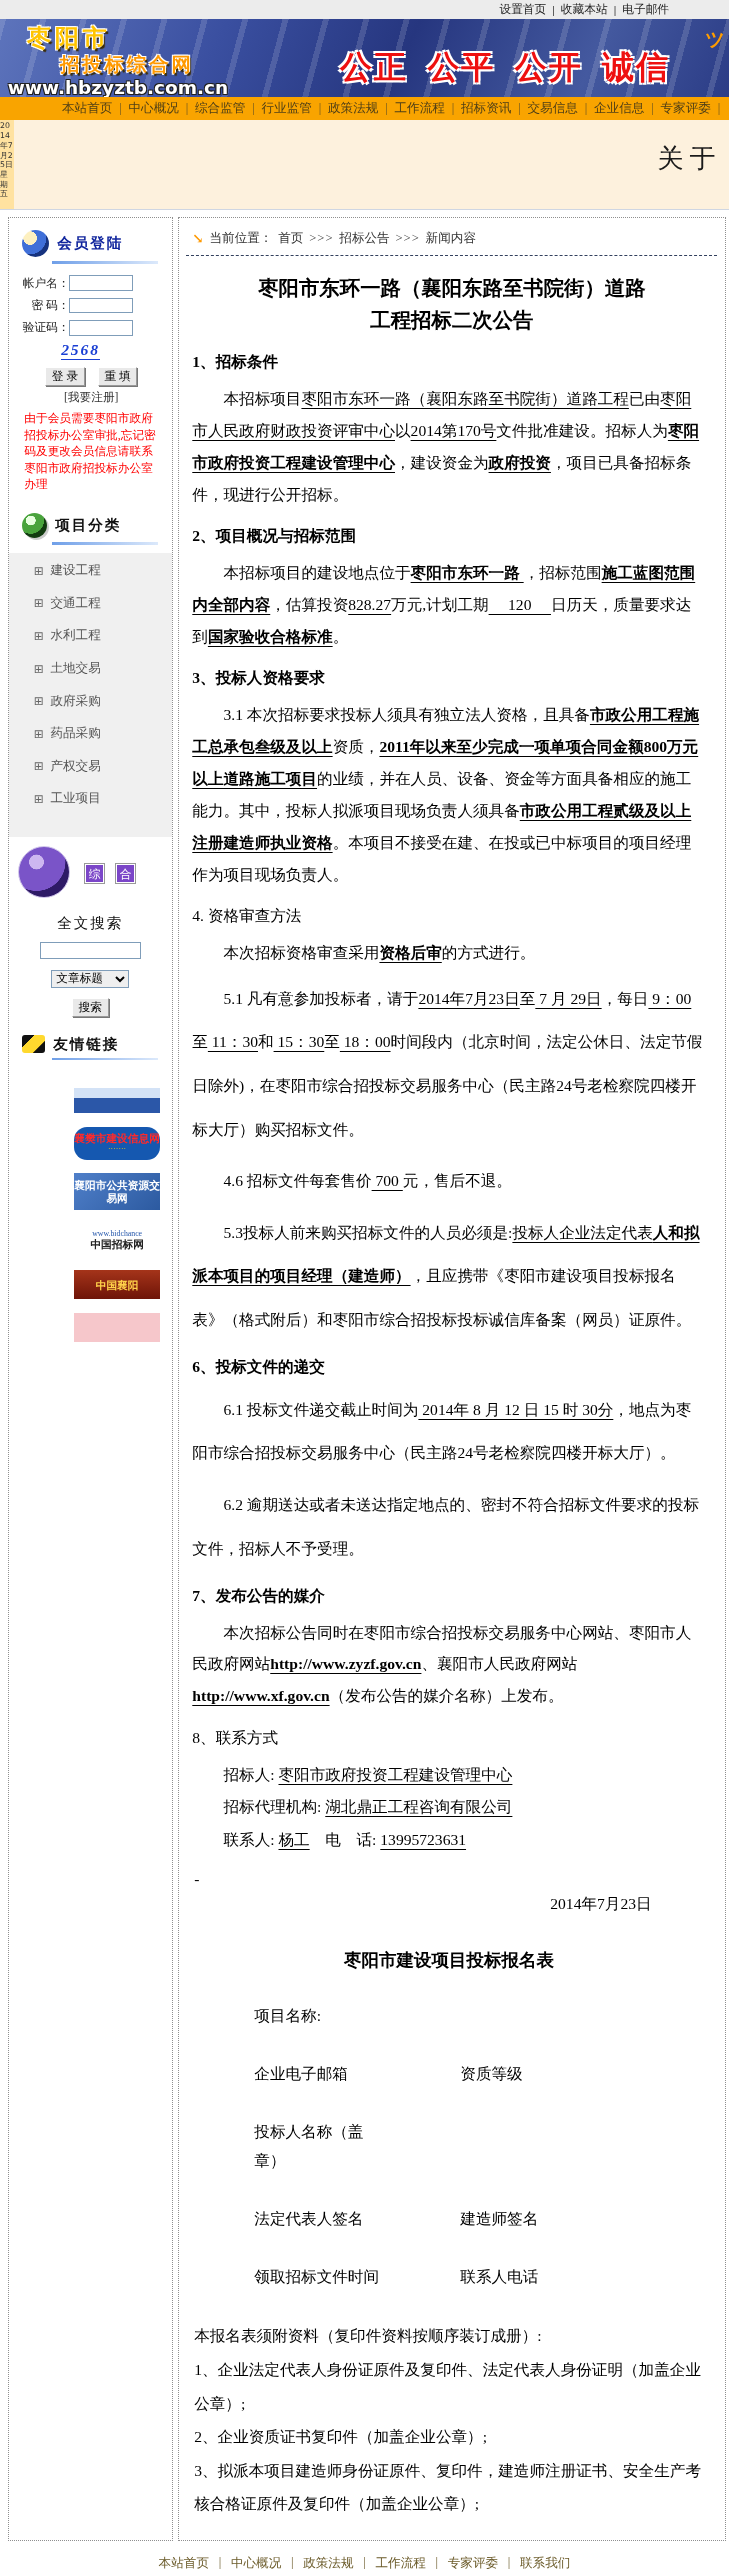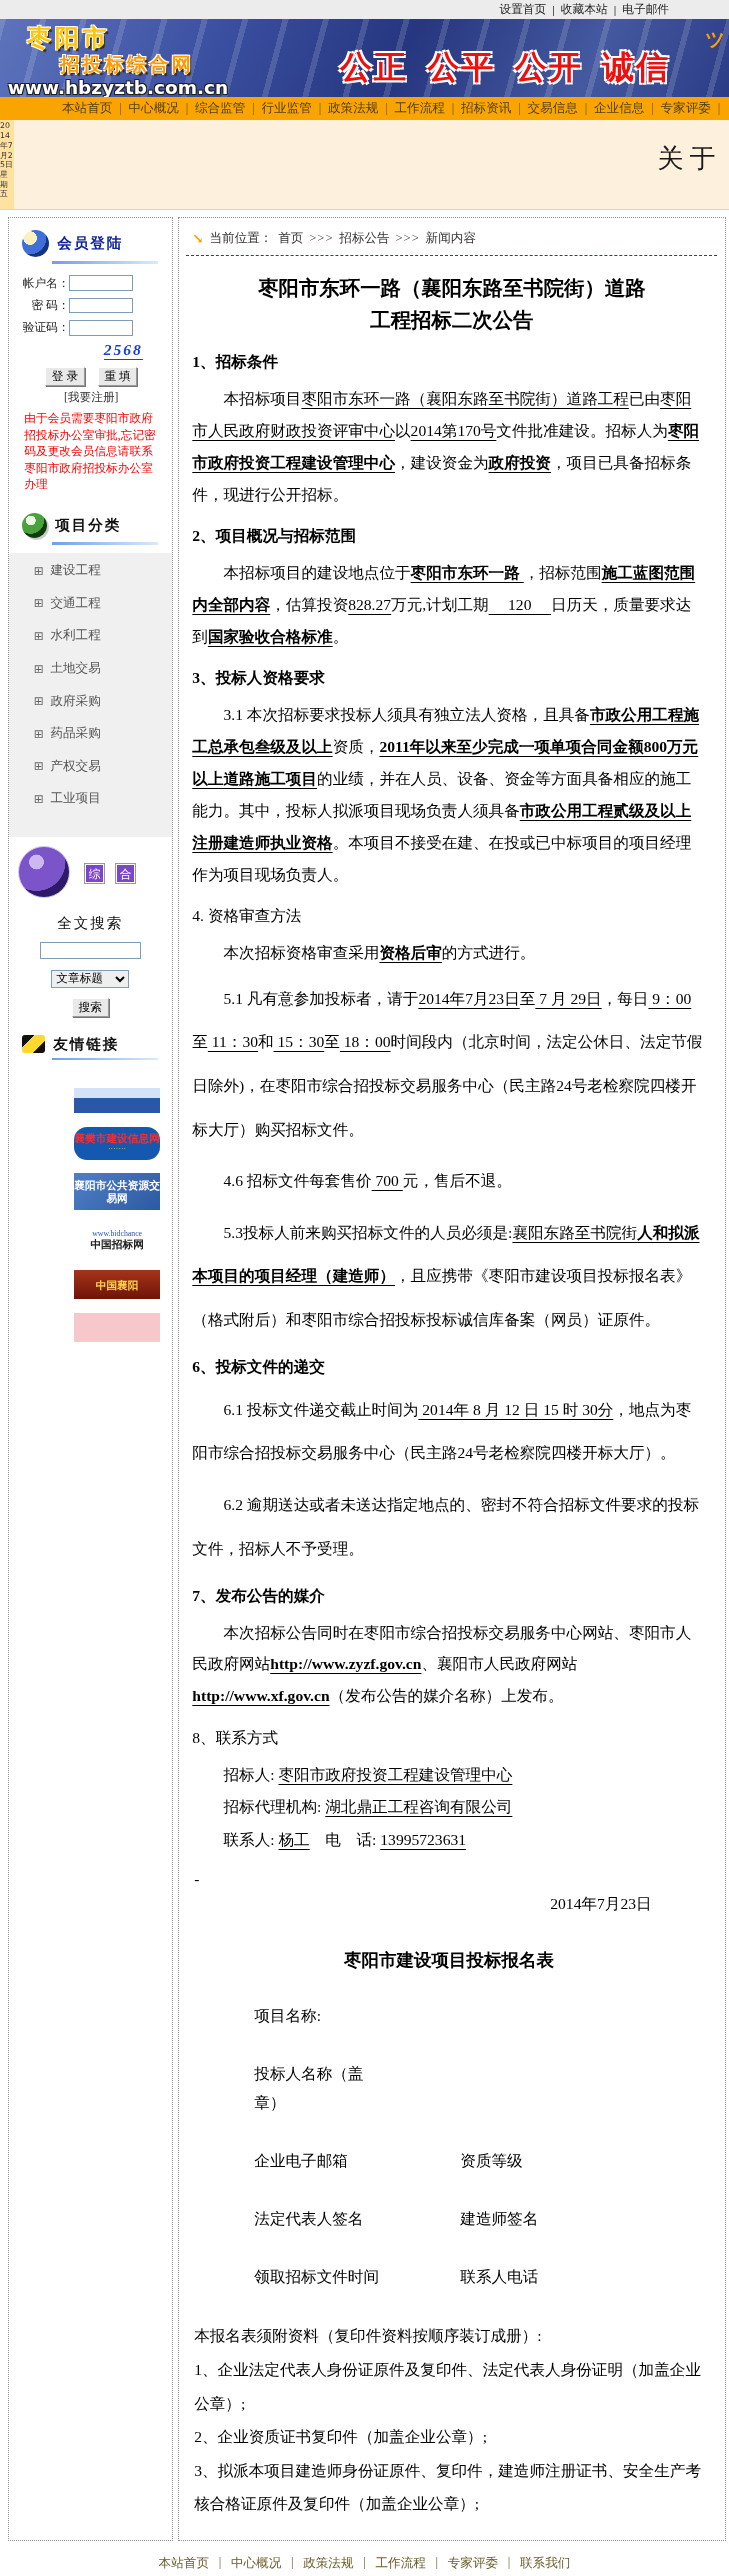--- a/index.html
+++ b/index.html
@@ -57,21 +57,21 @@
      background:radial-gradient(circle at 30% 30%,#fdf0c0 0 25%,#3f6fd8 26% 60%,#16337f 61% 100%); }
   .icon-globe { width:25px; height:25px; border-radius:50%; flex:none;
      background:radial-gradient(circle at 35% 30%,#e8ffe0 0 20%,#49a33c 21% 55%,#123b10 56% 100%);
      box-shadow:1.9px 1.9px 0 #ccc;}
   .icon-links { width:23px; height:17.5px; flex:none; border-radius:2.9px;
      background:linear-gradient(135deg,#111 0 30%,#ffd92e 31% 70%,#111 71% 100%); }
   .login-form { padding:3.9px 7.8px 0 9.7px; font-size:11.7px; color:#222; }
   .login-row { display:flex; align-items:center; margin-bottom:6.8px; }
   .login-row label { width:51px; text-align:right; flex:none; }
   .login-row input { width:64px; height:15.6px; border:1px solid #7f9db9; font-size:10.7px; padding:0 1.9px;}
-  .captcha-line { text-align:right; padding-right:21.4px; margin-top:-1.9px; }
+  .captcha-line { text-align:center; padding-right:21.4px; margin-top:-1.9px; }
   .captcha-code { display:inline-block; color:#1a3fd4; font-weight:bold; font-style:italic;
      font-size:15.6px; letter-spacing:1.9px; border-bottom:1.9px solid #1a3fd4; }
   .btn-row { text-align:center; margin:7.8px 0 3.9px; }
   .btn { font-size:11.7px; padding:1px 5.8px; background:#e9e9e9; border:1px solid #999;
      border-top-color:#fff; border-left-color:#fff; box-shadow:1px 1px 0 #777; cursor:pointer;
      font-family:"Liberation Serif","DejaVu Serif",serif; margin:0 4.9px;}
   .register { text-align:center; font-size:11.7px; color:#333; margin:3.9px 0 5.8px; cursor:pointer;}
   .notice { color:#ff0000; font-size:11.7px; line-height:16.5px; padding:0 3.9px 7.8px 5.8px; }
 
   .cats { background:#f0f0f0; padding:9.7px 0 13.6px 25px; }
@@ -319,47 +319,47 @@
             <div class="sec-heading b">1、招标条件</div>
             <p class="para"><span>本招标项目</span><span class="uline">枣阳市东环一路（襄阳东路至书院街）道路工程</span><span>已由</span><span class="uline">枣阳市人民政府财政投资评审中心</span><span>以</span><span class="uline">2014第170号</span><span>文件批准建设。招标人为</span><span class="bold uline">枣阳市政府投资工程建设管理中心</span><span>，建设资金为</span><span class="bold uline">政府投资</span><span>，项目已具备招标条件，现进行公开招标。</span></p>
             <div class="sec-heading b">2、项目概况与招标范围</div>
             <p class="para"><span>本招标项目的建设地点位于</span><span class="bold uline">枣阳市东环一路 </span><span>，招标范围</span><span class="bold uline">施工蓝图范围内全部内容</span><span>，估算投资</span><span class="uline">828.27</span><span>万元,计划工期</span><span class="uline">　 120 　</span><span>日历天，质量要求达到</span><span class="bold uline">国家验收合格标准</span><span>。</span></p>
             <div class="sec-heading b">3、投标人资格要求</div>
             <p class="para"><span>3.1 本次招标要求投标人须具有独立法人资格，且具备</span><span class="bold uline">市政公用工程施工总承包叁级及以上</span><span>资质，</span><span class="bold uline">2011年以来至少完成一项单项合同金额800万元以上道路施工项目</span><span>的业绩，并在人员、设备、资金等方面具备相应的施工能力。其中，投标人拟派项目现场负责人须具备</span><span class="bold uline">市政公用工程贰级及以上注册建造师执业资格</span><span>。本项目不接受在建、在投或已中标项目的项目经理作为项目现场负责人。</span></p>
             <div class="sec-heading">4. 资格审查方法</div>
             <p class="para"><span>本次招标资格审查采用</span><span class="bold uline">资格后审</span><span>的方式进行。</span></p>
             <p class="para loose"><span>5.1 凡有意参加投标者，请于</span><span class="uline">2014年7月23日</span><span>至</span><span class="uline"> 7 月 29日</span><span>，每日</span><span class="uline"> 9：00</span><span>至</span><span class="uline"> 11：30</span><span>和</span><span class="uline"> 15：30</span><span>至</span><span class="uline"> 18：00</span><span>时间段内（北京时间，法定公休日、法定节假日除外)，在枣阳市综合招投标交易服务中心（民主路24号老检察院四楼开标大厅）购买招标文件。</span></p>
             <p class="para loose"><span>4.6 招标文件每套售价</span><span class="uline"> 700 </span><span>元，售后不退。</span></p>
-            <p class="para loose"><span>5.3投标人前来购买招标文件的人员必须是:</span><span class="uline">襄阳东路至书院街</span><span class="bold uline">人和拟派本项目的项目经理（建造师）</span><span>，且应携带《枣阳市建设项目投标报名表》（格式附后）和枣阳市综合招投标投标诚信库备案（网员）证原件。</span></p>
+            <p class="para loose"><span>5.3投标人前来购买招标文件的人员必须是:</span><span class="uline">投标人企业法定代表</span><span class="bold uline">人和拟派本项目的项目经理（建造师）</span><span>，且应携带《枣阳市建设项目投标报名表》（格式附后）和枣阳市综合招投标投标诚信库备案（网员）证原件。</span></p>
             <div class="sec-heading b">6、投标文件的递交</div>
             <p class="para loose"><span>6.1 投标文件递交截止时间为</span><span class="uline"> 2014年 8 月 12 日 15 时 30分</span><span>，地点为枣阳市综合招投标交易服务中心（民主路24号老检察院四楼开标大厅）。</span></p>
             <p class="para loose"><span>6.2 逾期送达或者未送达指定地点的、密封不符合招标文件要求的投标文件，招标人不予受理。</span></p>
             <div class="sec-heading b">7、发布公告的媒介</div>
             <p class="para"><span>本次招标公告同时在枣阳市综合招投标交易服务中心网站、枣阳市人民政府网站</span><span class="bold uline">http://www.zyzf.gov.cn</span><span>、襄阳市人民政府网站</span><span class="bold uline">http://www.xf.gov.cn</span><span>（发布公告的媒介名称）上发布。</span></p>
             <div class="sec-heading">8、联系方式</div>
             <p class="para contact"><span>招标人: </span><span class="uline">枣阳市政府投资工程建设管理中心</span></p>
             <p class="para contact"><span>招标代理机构: </span><span class="uline">湖北鼎正工程咨询有限公司</span></p>
             <p class="para contact"><span>联系人: </span><span class="uline">杨工</span><span>　电　话:  </span><span class="uline">13995723631</span></p>
           </div>
         <div class="dash-line">-</div>
         <div class="date-line">2014年7月23日</div>
 
         <div class="form-title">枣阳市建设项目投标报名表</div>
         <div class="form-rows" id="formRows">
             <div class="form-row">
               <div class="form-cell-l"><span class="inner">项目名称:</span></div>
               <div class="form-cell-r"></div>
             </div>
             <div class="form-row">
+              <div class="form-cell-l"><span class="inner">企业电子邮箱</span></div>
+              <div class="form-cell-r">资质等级</div>
+            </div>
+            <div class="form-row">
               <div class="form-cell-l"><span class="inner">投标人名称（盖章）</span></div>
               <div class="form-cell-r"></div>
-            </div>
-            <div class="form-row">
-              <div class="form-cell-l"><span class="inner">企业电子邮箱</span></div>
-              <div class="form-cell-r">资质等级</div>
             </div>
             <div class="form-row">
               <div class="form-cell-l"><span class="inner">法定代表人签名</span></div>
               <div class="form-cell-r">建造师签名</div>
             </div>
             <div class="form-row">
               <div class="form-cell-l"><span class="inner">领取招标文件时间</span></div>
               <div class="form-cell-r">联系人电话</div>
             </div>
           </div>

